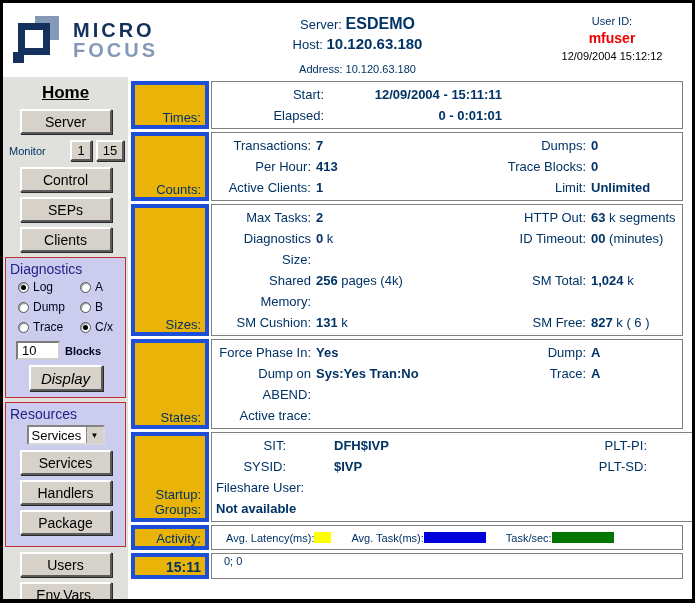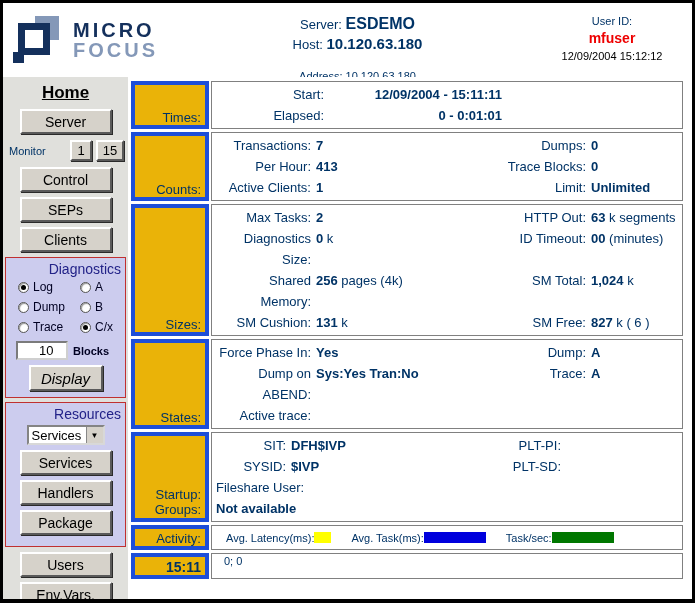--- a/index.html
+++ b/index.html
@@ -15,48 +15,48 @@
   .logo-sq-dark { position:absolute; left:5px; top:9px; width:32px; height:32px; border:7px solid #14305c; background:#fff; }
   .logo-sq-small { position:absolute; left:0px; top:38px; width:11px; height:11px; background:#14305c; }
   .logo-text { line-height:20px; font-weight:bold; font-size:20px; letter-spacing:3px; }
   .logo-micro { color:#14305c; }
   .logo-focus { color:#8498b8; }
   .hdr-center { flex:1; text-align:center; padding-top:12px; color:#003366; }
   .hdr-center .l1 { font-size:13px; }
   .hdr-center .l1 b { font-size:16px; }
   .hdr-center .l2 { font-size:13px; margin-top:2px; }
   .hdr-center .l2 b { font-size:15px; }
-  .hdr-center .l3 { font-size:11px; margin-top:18px; }
+  .hdr-center .l3 { font-size:11px; margin-top:11px; }
   .hdr-right { width:160px; text-align:center; padding-top:12px; }
   .uid-label { font-size:11px; color:#003366; }
   .uid-value { font-size:14px; font-weight:bold; color:#ee0000; margin-top:3px; }
   .uid-time { font-size:11px; color:#000; margin-top:4px; }
 
   
   #bodyrow { flex:1; display:flex; overflow:hidden; }
 
   
   #sidebar { flex:0 0 125px; background:#e0e0dc; padding-top:4px; overflow:hidden; }
   .home-link { display:block; text-align:center; font-size:17px; font-weight:bold; text-decoration:underline; color:#000; margin:2px 0 6px; }
   .btn { display:block; background:#d6d2ca; color:#000; font-family:"Liberation Sans",sans-serif; font-size:14px; text-align:center;
          border:2px solid; border-color:#ffffff #5a5a5a #5a5a5a #ffffff; box-shadow:1px 1px 0 #2a2a2a; cursor:pointer; }
   .side-btn { width:92px; height:25px; margin:5px auto; }
   .monitor-row { display:flex; align-items:center; padding:1px 4px 1px 6px; gap:4px; }
   .monitor-label { font-size:11px; color:#003366; flex:1; }
   .mini-btn { height:21px; font-size:13px; }
   .mini-1 { width:22px; } .mini-15 { width:28px; }
 
   .side-box { margin:4px 2px; border:1px solid #c03030; background:#ccccee; padding:3px 4px 6px; }
-  .side-box-title { text-align:right; font-size:14px; color:#222288; margin-bottom:3px; }
+  .side-box-title { text-align:left; font-size:14px; color:#222288; margin-bottom:3px; }
   .radio-grid { display:grid; grid-template-columns:62px 1fr; row-gap:6px; padding-left:8px; }
   .radio-item { display:flex; align-items:center; gap:4px; font-size:12px; color:#000022; cursor:pointer; }
   .radio { width:11px; height:11px; border-radius:50%; background:#fff; border:1px solid #555; box-shadow:inset 1px 1px 1px #999; position:relative; flex:0 0 11px; }
   .radio.checked::after { content:""; position:absolute; left:2px; top:2px; width:5px; height:5px; border-radius:50%; background:#000; }
   .blocks-row { display:flex; align-items:center; gap:5px; margin:7px 0 5px 6px; }
-  .blocks-input { width:52px; height:19px; border:2px inset #cfcfcf; font-size:13px; padding-left:21px; font-family:"Liberation Sans",sans-serif; }
+  .blocks-input { width:44px; height:19px; border:2px inset #cfcfcf; font-size:13px; padding-left:4px; font-family:"Liberation Sans",sans-serif; }
   .blocks-label { font-size:11px; font-weight:bold; color:#000022; }
   .display-btn { width:74px; height:26px; margin:2px auto 0; font-size:15px;font-style:italic; }
   .fake-select { display:flex; width:78px; height:20px; margin:2px auto 4px; background:#fff; border:2px inset #d8d8d8; cursor:pointer; }
   .fake-select .sel-text { flex:1; font-size:13px; color:#000; padding:1px 0 0 3px; white-space:nowrap; }
   .fake-select .sel-arrow { flex:0 0 17px; background:#d6d2ca; border-left:1px solid #888; font-size:8px; display:flex; align-items:center; justify-content:center; color:#000; }
   .box-btn { width:92px; height:25px; margin:5px auto; }
 
   
   #main { flex:1; background:#fff; padding:4px 9px 0 3px; overflow:hidden; }
   .bluebar { display:flex; align-items:center; height:33px; background:#aac8f0; border:1px solid #7f7f7f; margin-bottom:4px; }
@@ -67,21 +67,21 @@
   .lab-top { text-align:right; }
   .lab-bottom { text-align:right; padding-bottom:1px; }
   .lab-time { font-weight:bold; font-size:14px; }
   .content-box { flex:1; background:#fff; border:1px solid #808080; padding:2px 4px; color:#003366; font-size:13px; }
   .cline { line-height:21px; }
   .times-line { display:flex; }
   .t-lab { flex:0 0 108px; text-align:right; }
   .t-val { flex:0 0 178px; text-align:right; font-weight:bold; }
   .pairs4 { display:grid; grid-template-columns:95px 145px 130px 1fr; }
   .pairs4 > div { line-height:21px; }
-  .startup4 { grid-template-columns:70px 165px 110px 1fr; }
+  .startup4 { grid-template-columns:70px 165px 110px 1fr;gap:43px; }
   .cl { text-align:right; }
   .cv { padding-left:5px; font-weight:bold; }
   .cv .suf { font-weight:normal; }
   .groups-line { font-weight:bold; line-height:21px; }
   .legend { display:flex; align-items:center; font-size:11px; padding:3px 0 3px 14px; }
   .legend .leg-label { color:#003366; }
   .sw { display:inline-block; height:11px; margin-right:4px; }
   .sw-s { width:17px; } .sw-l { width:62px; }
   .leg-item { display:flex; align-items:center; margin-right:16px; }
   .timevals { font-size:11px; color:#003366; padding-left:12px; line-height:12px; padding-top:1px; }

